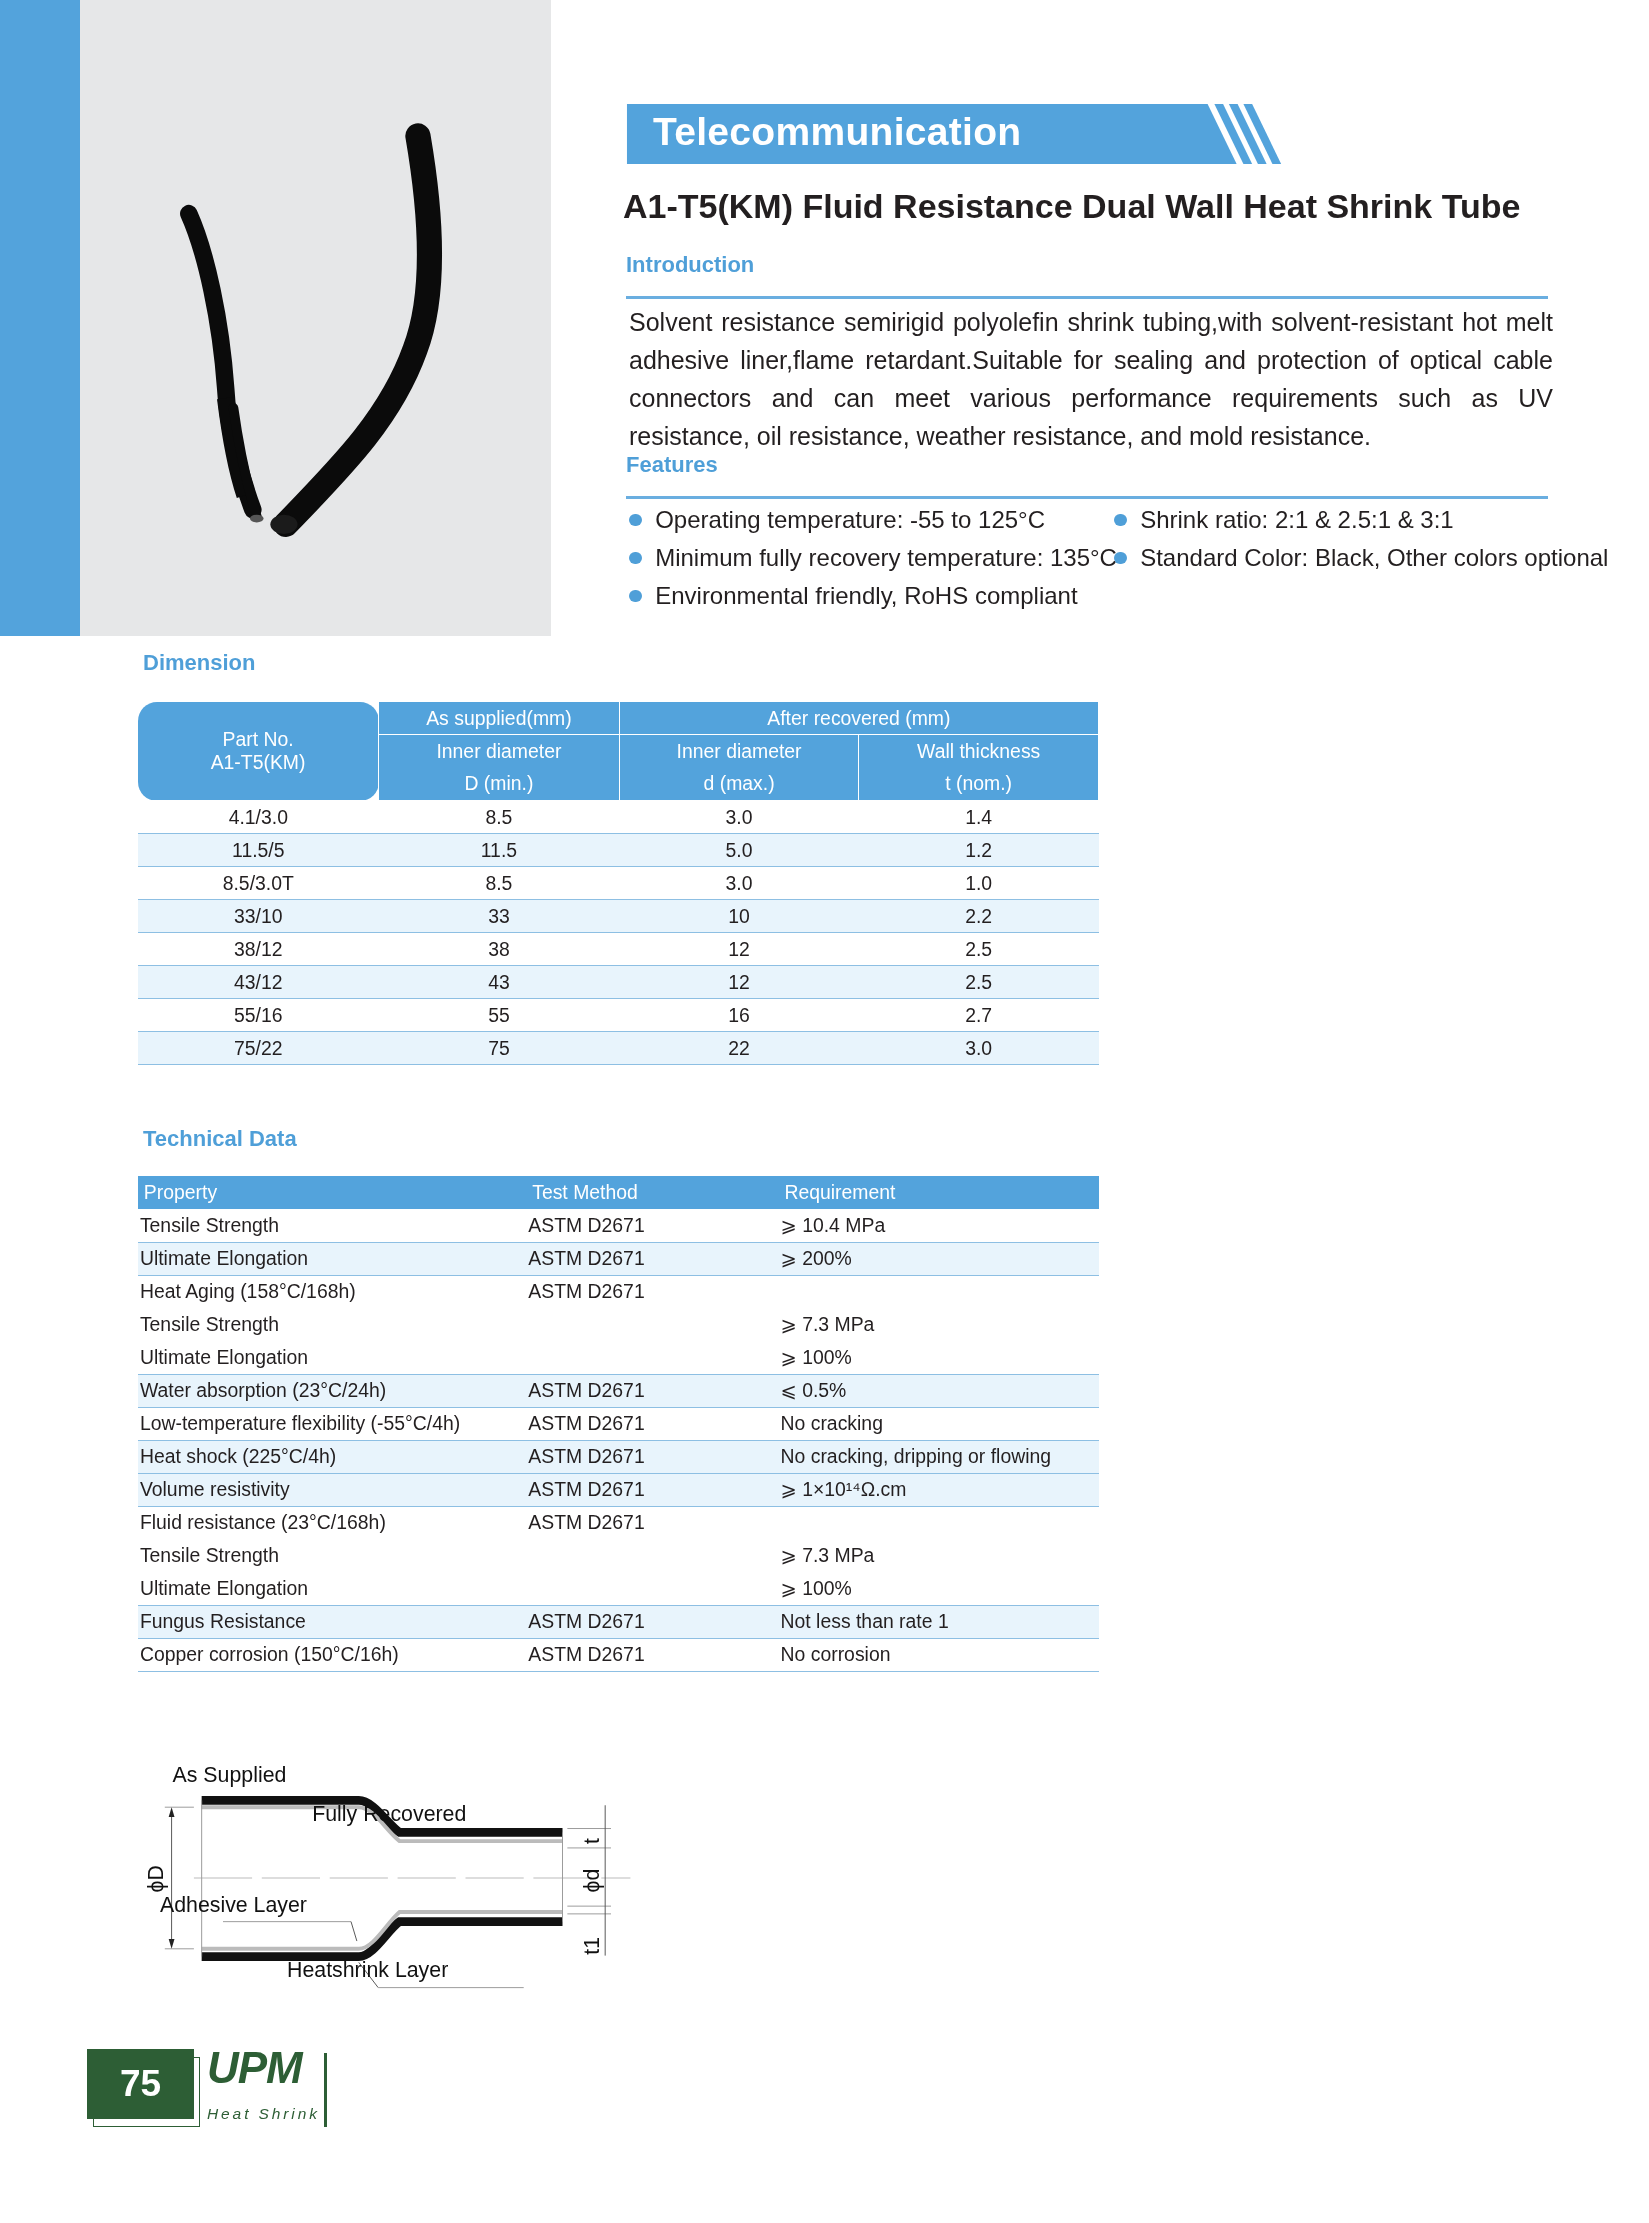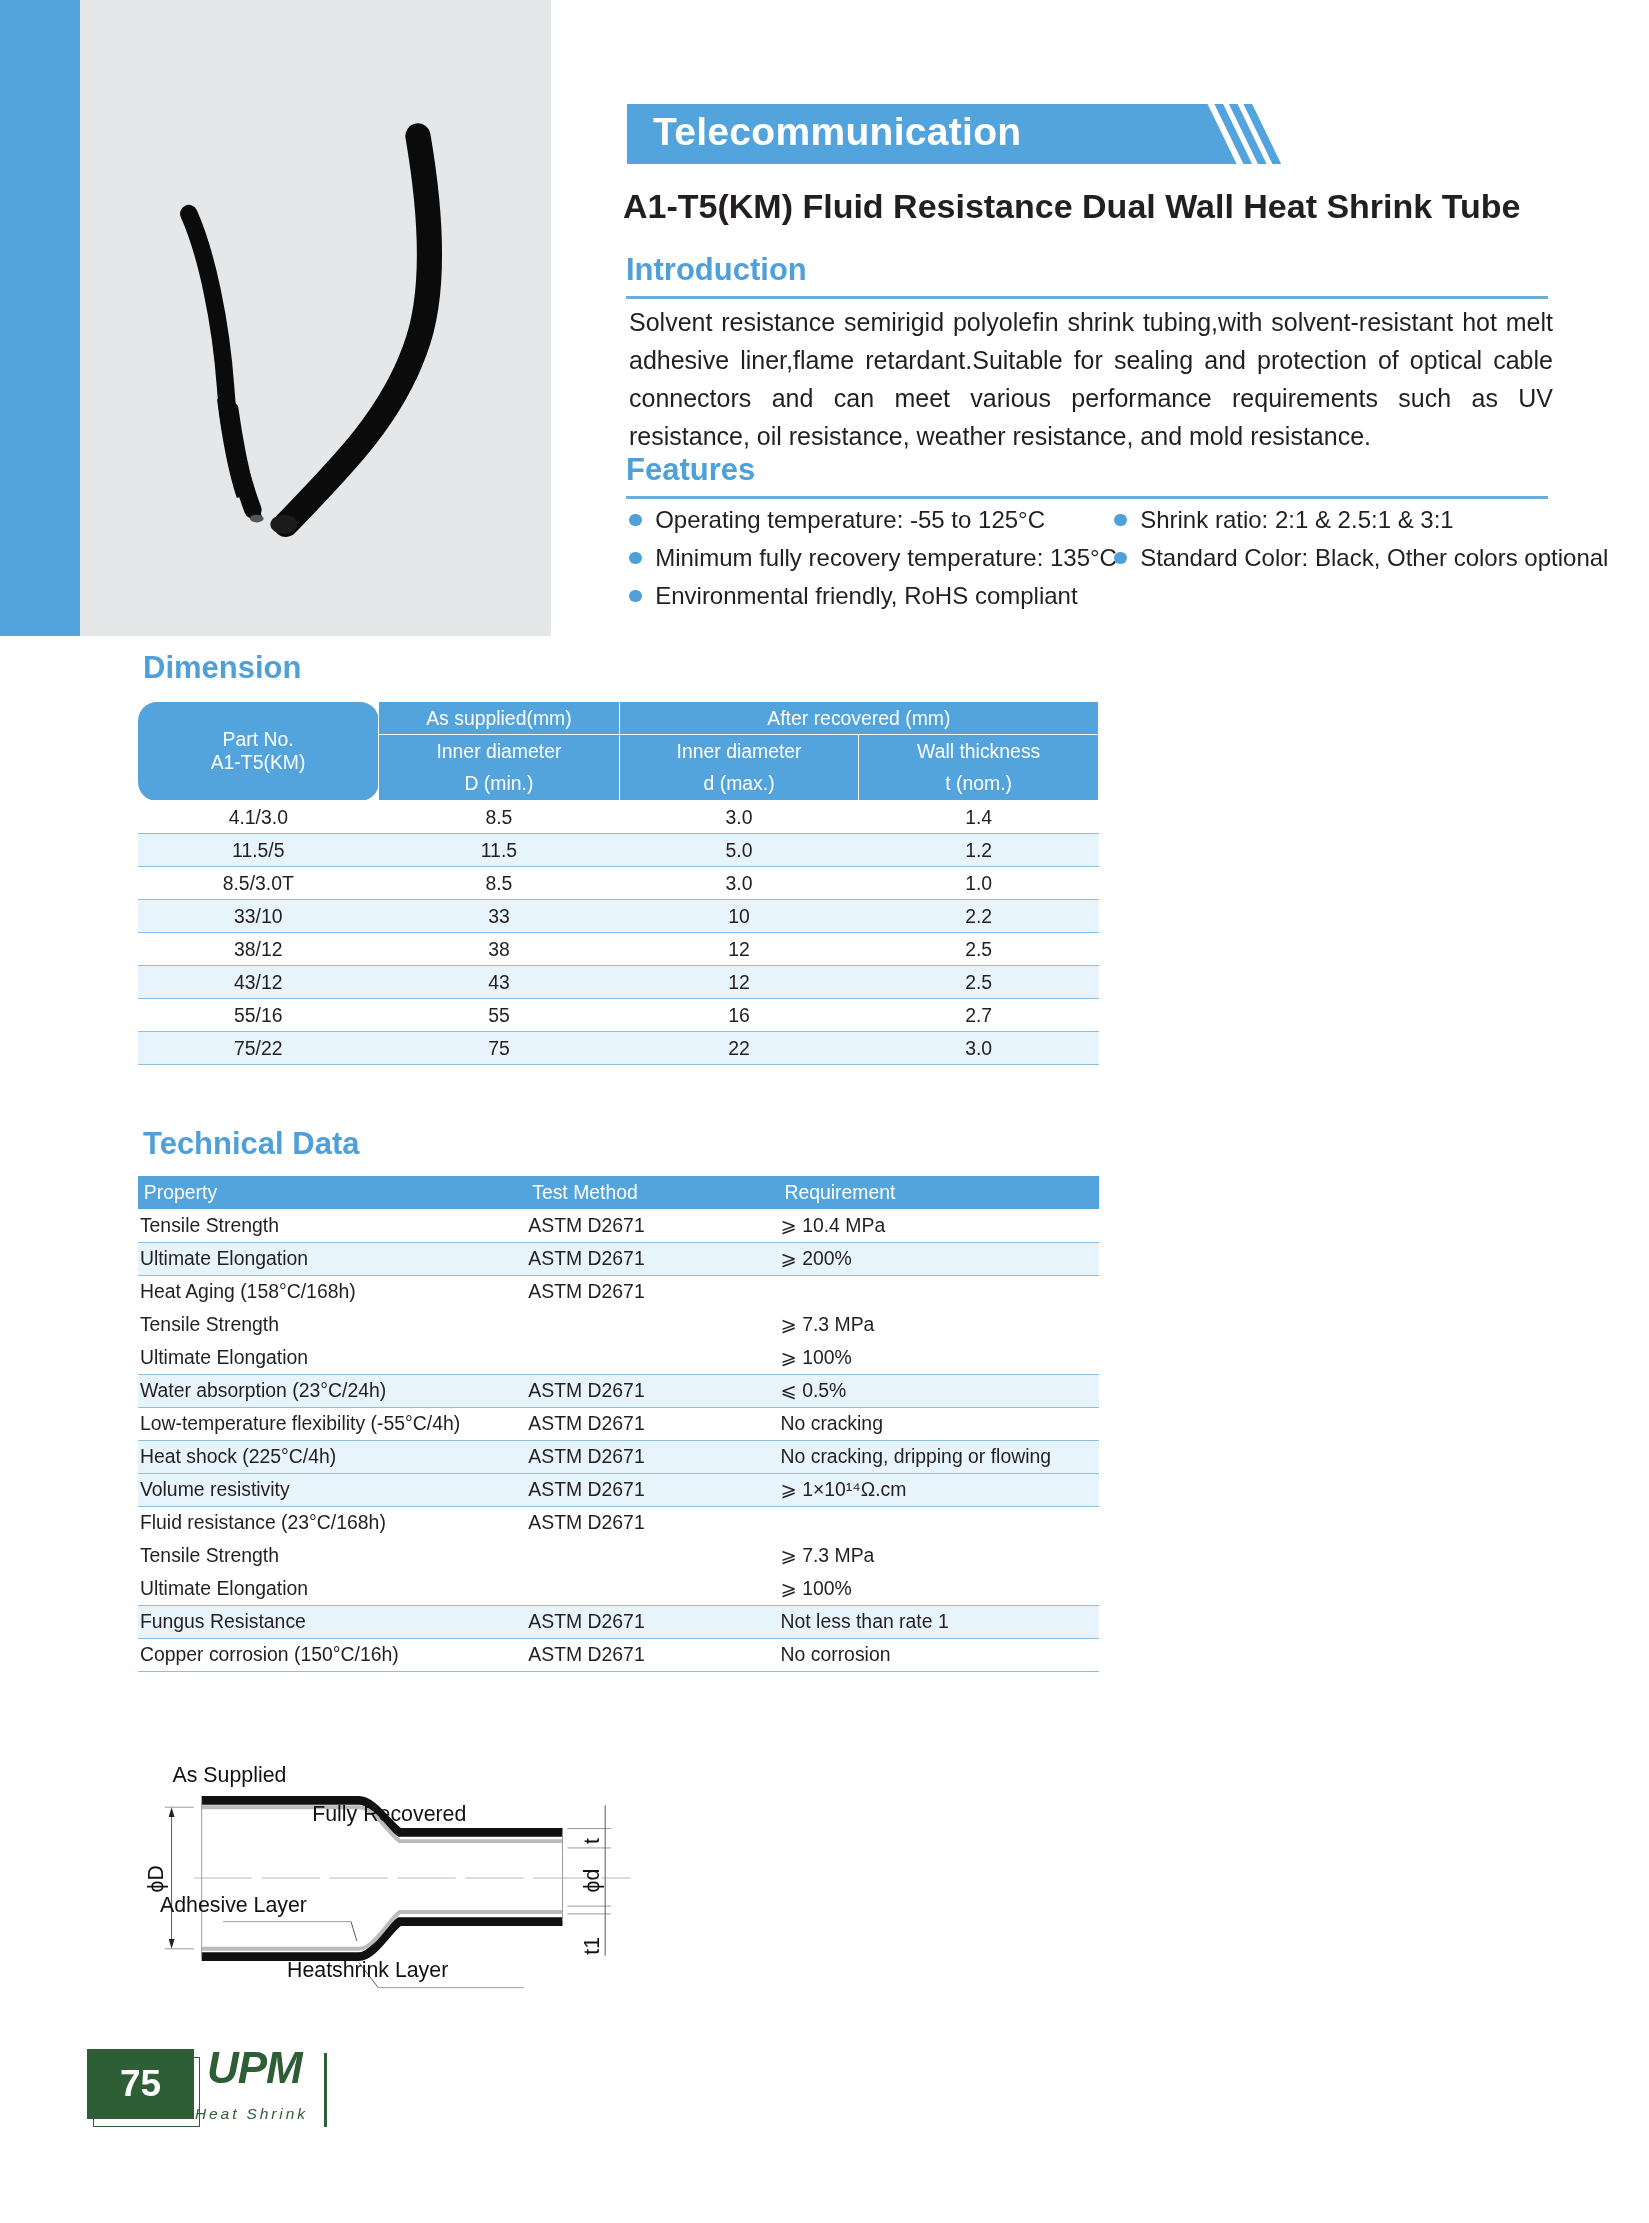--- a/index.html
+++ b/index.html
@@ -9,21 +9,21 @@
   .blue-strip { position: absolute; left: 0; top: 0; width: 80px; height: 636px; background: #53a3dc; }
   .photo-panel { position: absolute; left: 80px; top: 0; width: 471px; height: 636px; background: #e6e7e8; }
   .photo-panel svg { position: absolute; left: 0; top: 0; }
 
   .category-banner { position: absolute; left: 626px; top: 104px; width: 660px; height: 60px; }
   .category-banner svg { position: absolute; left: 0; top: 0; }
   .category-title { position: absolute; left: 27px; top: 5.8px; font-size: 39px; font-weight: bold; color: #ffffff; letter-spacing: 0.3px; }
 
   .product-title { position: absolute; left: 623px; top: 187px; font-size: 34px; font-weight: bold; color: #231f20; white-space: nowrap; }
 
-  .section-heading { position: absolute; font-size: 31px; font-weight: bold; color: #4f9fd8; }
+  .section-heading { position: absolute; font-size: 22px; font-weight: bold; color: #4f9fd8; }
   .section-rule { position: absolute; height: 2.9px; background: #6aaee0; }
 
   .intro-text { position: absolute; left: 629px; top: 303px; width: 924px; font-size: 25px; line-height: 38px; text-align: justify; color: #231f20; }
 
   .features { position: absolute; left: 629px; top: 506px; width: 1029px; }
   .feature { position: absolute; display: flex; align-items: center; font-size: 24px; white-space: nowrap; color: #231f20; }
   .bullet { width: 12.6px; height: 12.6px; border-radius: 50%; background: #4f9fd8; margin-right: 13.6px; flex: none; }
 
   table { border-collapse: collapse; position: absolute; }
   .dim-table { left: 138px; top: 701px; width: 961px; }
@@ -39,21 +39,21 @@
   .tech-table tr.last td { border-bottom: 1.9px solid #8dbfe3; }
   .tech-table col.c1 { width: 388px; } .tech-table col.c2 { width: 252px; } .tech-table col.c3 { width: 320px; }
 
   .diagram { position: absolute; left: 126px; top: 1747px; width: 582px; height: 262px; }
   .diagram svg text { font-family: "Liberation Sans", sans-serif; }
 
   .footer { position: absolute; left: 87px; top: 2049px; }
   .page-box-shadow { position: absolute; left: 5.8px; top: 7.8px; width: 107px; height: 70px; border: 1.9px solid #2d5e35; background: #ffffff; }
   .page-box { position: absolute; left: 0; top: 0; width: 107px; height: 70px; background: #2d5e35; color: #ffffff; font-size: 37px; font-weight: bold; display: flex; align-items: center; justify-content: center; }
   .brand { position: absolute; left: 120px; top: -5.8px; font-size: 44px; font-weight: bold; font-style: italic; color: #2d5e35; letter-spacing: -1px; }
-  .brand-sub { position: absolute; left: 108px; top: 56px; font-size: 15.5px; font-style: italic; color: #2d5e35; letter-spacing: 2.9px; white-space: nowrap; }
+  .brand-sub { position: absolute; left: 120px; top: 56px; font-size: 15.5px; font-style: italic; color: #2d5e35; letter-spacing: 2.9px; white-space: nowrap; }
   .brand-rule { position: absolute; left: 237px; top: 3.9px; width: 2.9px; height: 74px; background: #2d5e35; }
 </style>
 </head>
 <body>
 
 <div class="blue-strip"></div>
 
 <div class="photo-panel">
   <svg width="471" height="636" viewBox="0 0 485 655">
     <path d="M 112 220 C 130 260, 145 330, 150 400 C 152 440, 165 490, 178 525" stroke="#0b0b0b" stroke-width="18" fill="none" stroke-linecap="round"></path>

